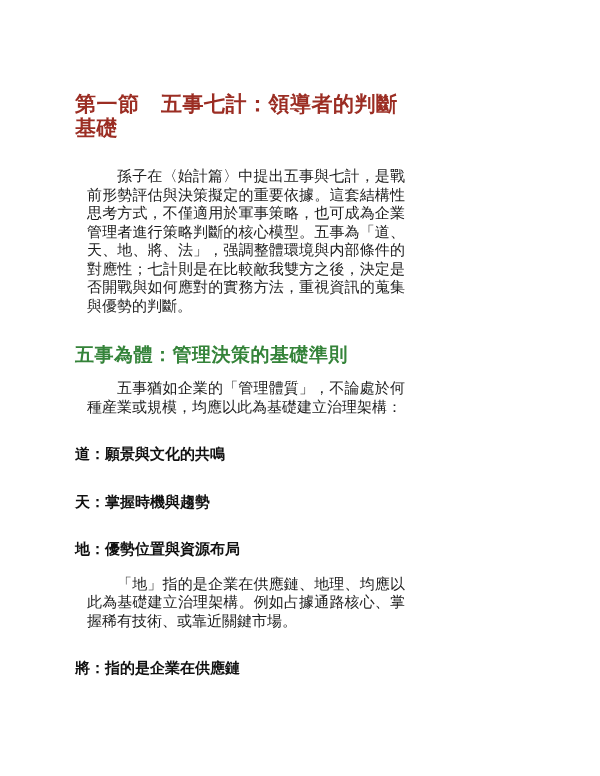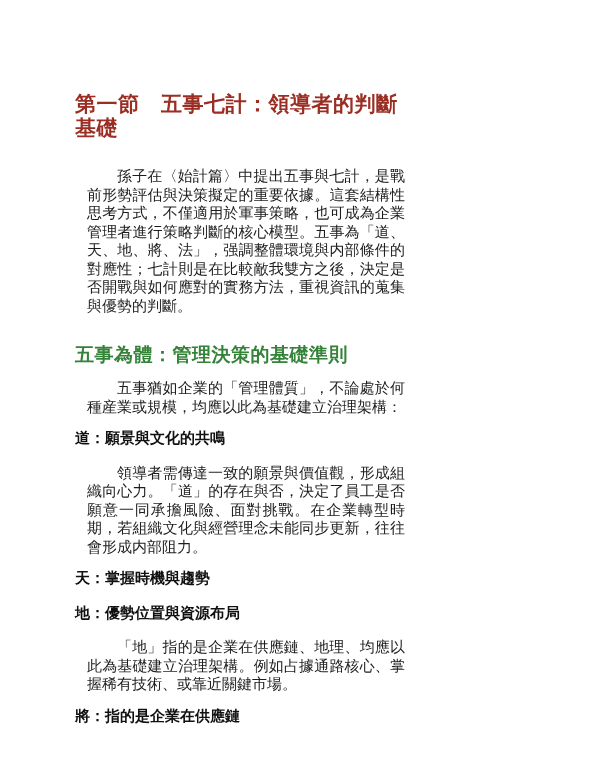--- a/index.html
+++ b/index.html
@@ -28,21 +28,21 @@
   }
   h2.sub-title {
     margin: 28px 0 12px 0;
     font-size: 19px;
     line-height: 24px;
     font-weight: bold;
     color: var(--title-green, #348339);
     letter-spacing: 0.5px;
   }
   h3.item-heading {
-    margin: 13px 0 16px 0;
+    margin: 29px 0 16px 0;
     font-size: 15px;
     line-height: 18.5px;
     font-weight: bold;
     color: #111111;
   }
   p.body-para {
     margin: 0 0 10px 12px;
     font-size: 15px;
     line-height: 18.5px;
     text-align: justify;
@@ -58,21 +58,20 @@
   <h1 class="sec-title">第一節　五事七計：領導者的判斷基礎</h1>
 
   <p class="body-para">孫子在〈始計篇〉中提出五事與七計，是戰前形勢評估與決策擬定的重要依據。這套結構性思考方式，不僅適用於軍事策略，也可成為企業管理者進行策略判斷的核心模型。五事為「道、天、地、將、法」，强調整體環境與内部條件的對應性；七計則是在比較敵我雙方之後，決定是否開戰與如何應對的實務方法，重視資訊的蒐集與優勢的判斷。</p>
 
   <h2 class="sub-title">五事為體：管理決策的基礎準則</h2>
 
   <p class="body-para">五事猶如企業的「管理體質」，不論處於何種産業或規模，均應以此為基礎建立治理架構：</p>
 
   <h3 class="item-heading">道：願景與文化的共鳴</h3>
 
-  <p class="body-para">領導者需傳達一致的願景與價值觀，形成組織向心力。「道」的存在與否，決定了員工是否願意一同承擔風險、面對挑戰。在企業轉型時期，若組織文化與經營理念未能同步更新，往往會形成内部阻力。</p>
 
   <h3 class="item-heading">天：掌握時機與趨勢</h3>
 
 
   <h3 class="item-heading">地：優勢位置與資源布局</h3>
 
   <p class="body-para">「地」指的是企業在供應鏈、地理、均應以此為基礎建立治理架構。例如占據通路核心、掌握稀有技術、或靠近關鍵市場。</p>
 
   <h3 class="item-heading">將：指的是企業在供應鏈</h3>
 

